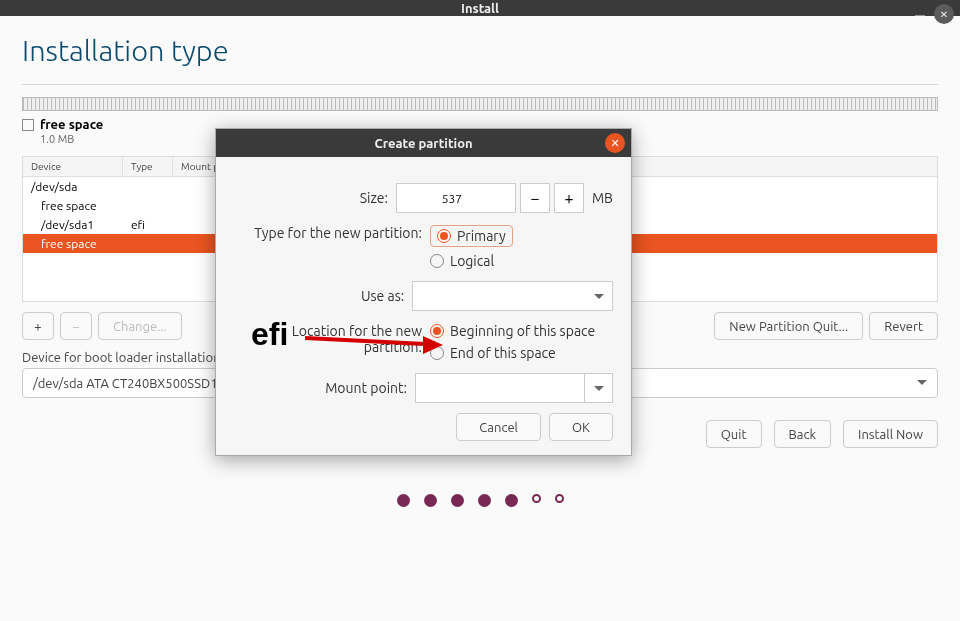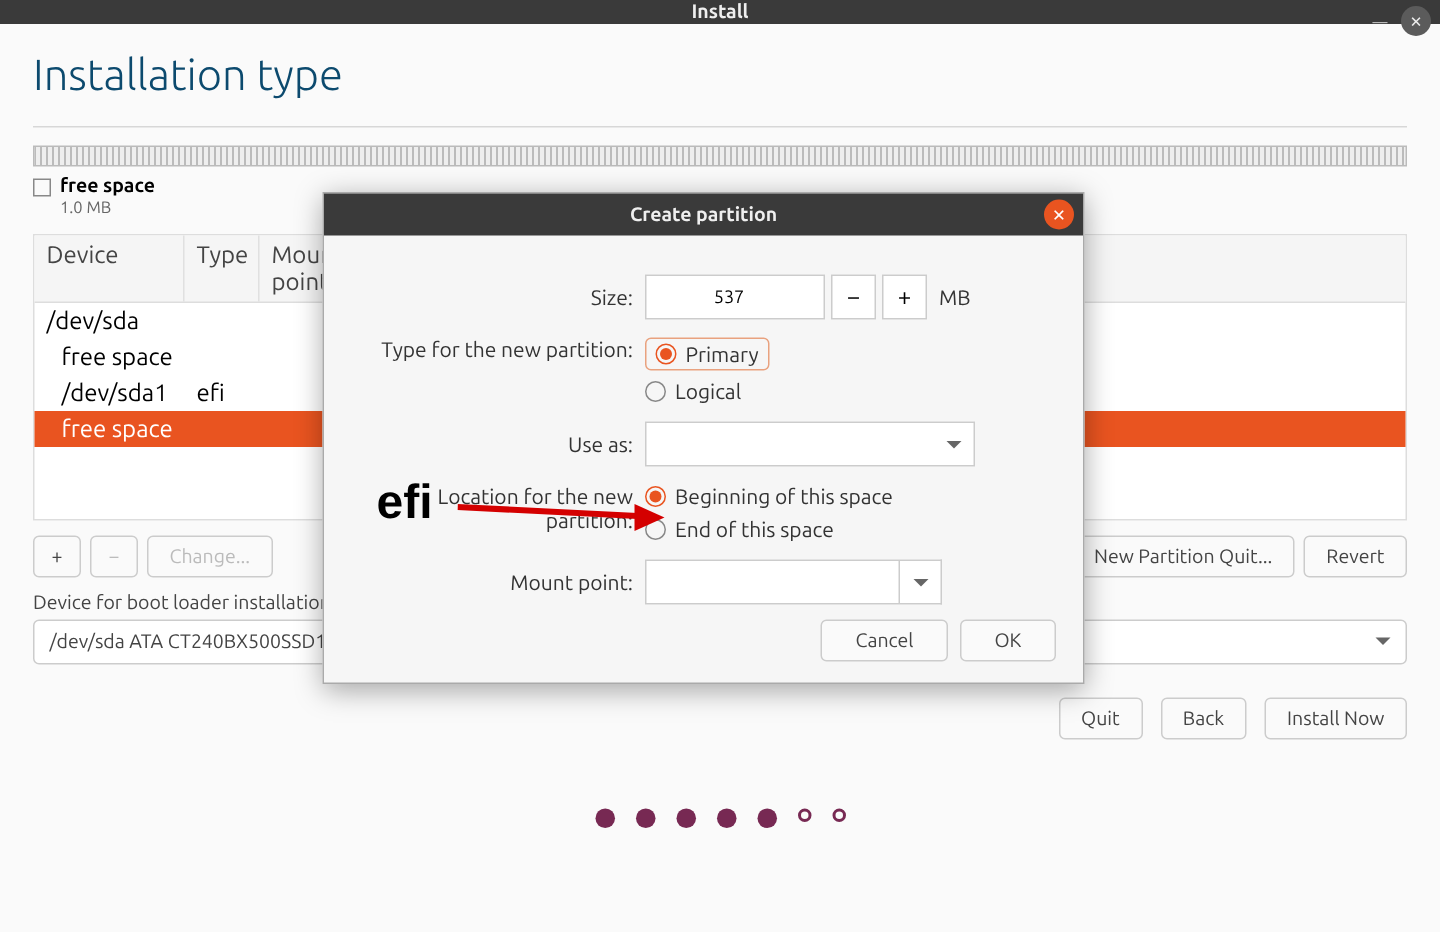--- a/index.html
+++ b/index.html
@@ -25,26 +25,26 @@
     
     .legend { display: flex; gap: 22px; margin-bottom: 10px; }
     .legend-item { display: flex; gap: 6px; }
     .swatch { width: 12px; height: 12px; border: 1px solid #888; margin-top: 2px; }
     .swatch.green { background: #2ecc40; border-color: #2ecc40; }
     .legend-text { font-size: 13px; line-height: 1.2; }
     .legend-sub { font-size: 11px; color: #666; }
 
     
     .tbl { border: 1px solid #ddd; background: #fff; }
-    .tbl-header { display: flex; background: #f5f5f5; border-bottom: 1px solid #ddd; font-size: 16px; color: #444; }
+    .tbl-header { display: flex; background: #f5f5f5; border-bottom: 1px solid #ddd; font-size: 10px; color: #444; }
     .th { padding: 4px 8px; border-right: 1px solid #e0e0e0; }
     .col-device { width: 100px; }
     .col-type { width: 50px; }
     .col-mount { width: 80px; }
-    .tbl-body { font-size: 16px; }
+    .tbl-body { font-size: 12px; }
     .tr { display: flex; padding: 3px 8px; }
     .tr.selected { background: #e95420; color: #fff; }
     .td-device { width: 100px; }
     .td-type { width: 50px; }
     .indent { padding-left: 10px; }
 
     
     .toolbar-row { display: flex; justify-content: space-between; margin-top: 10px; gap: 10px; }
     .toolbar-left { display: flex; gap: 6px; }
     .toolbar-right { display: flex; gap: 6px; }
@@ -58,21 +58,21 @@
 
     
     .footer { display: flex; gap: 12px; justify-content: flex-end; margin-top: 22px; }
 
     
     .dots { display: flex; gap: 14px; justify-content: center; margin-top: 46px; }
     .dot { width: 13px; height: 13px; border-radius: 50%; background: #772953; }
     .dot.hollow { background: transparent; border: 2px solid #772953; width: 9px; height: 9px; margin-top: 0px; }
 
     
-    .modal { position: absolute; left: 215px; top: 128px; width: 508px; background: #f6f6f6; border: 1px solid #aaa; box-shadow: 0 4px 18px rgba(0,0,0,0.35); }
+    .modal { position: absolute; left: 215px; top: 128px; width: 417px; background: #f6f6f6; border: 1px solid #aaa; box-shadow: 0 4px 18px rgba(0,0,0,0.35); }
     .modal-titlebar { background: #3a3a3a; height: 28px; display: flex; align-items: center; justify-content: center; position: relative; }
     .modal-title { color: #efefef; font-size: 13px; font-weight: 600; }
     .modal-close { position: absolute; right: 6px; top: 4px; width: 20px; height: 20px; border-radius: 50%; background: #e95420; display: flex; align-items: center; justify-content: center; color: #fff; font-size: 11px; }
     .modal-body { padding: 14px 18px 14px 18px; }
     .form-row { display: flex; align-items: center; margin-bottom: 10px; margin-top: 12px; }
     .form-label { width: 196px; text-align: right; padding-right: 8px; font-size: 14px; color: #333; }
     .radio-group { display: flex; flex-direction: column; gap: 6px; }
     .radio-option { display: flex; align-items: center; gap: 6px; font-size: 14px; color: #333; }
     .radio-circle { width: 14px; height: 14px; border: 1px solid #888; border-radius: 50%; display: inline-flex; align-items: center; justify-content: center; }
     .radio-circle.checked { border-color: #e95420; }

